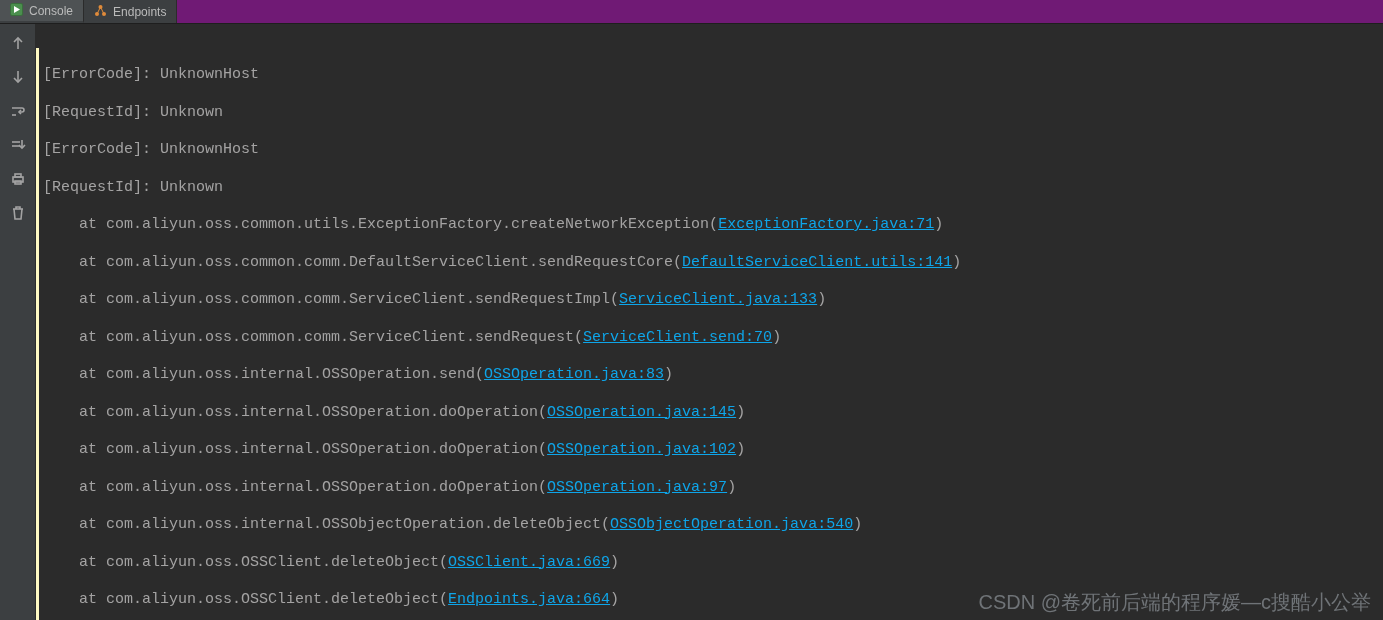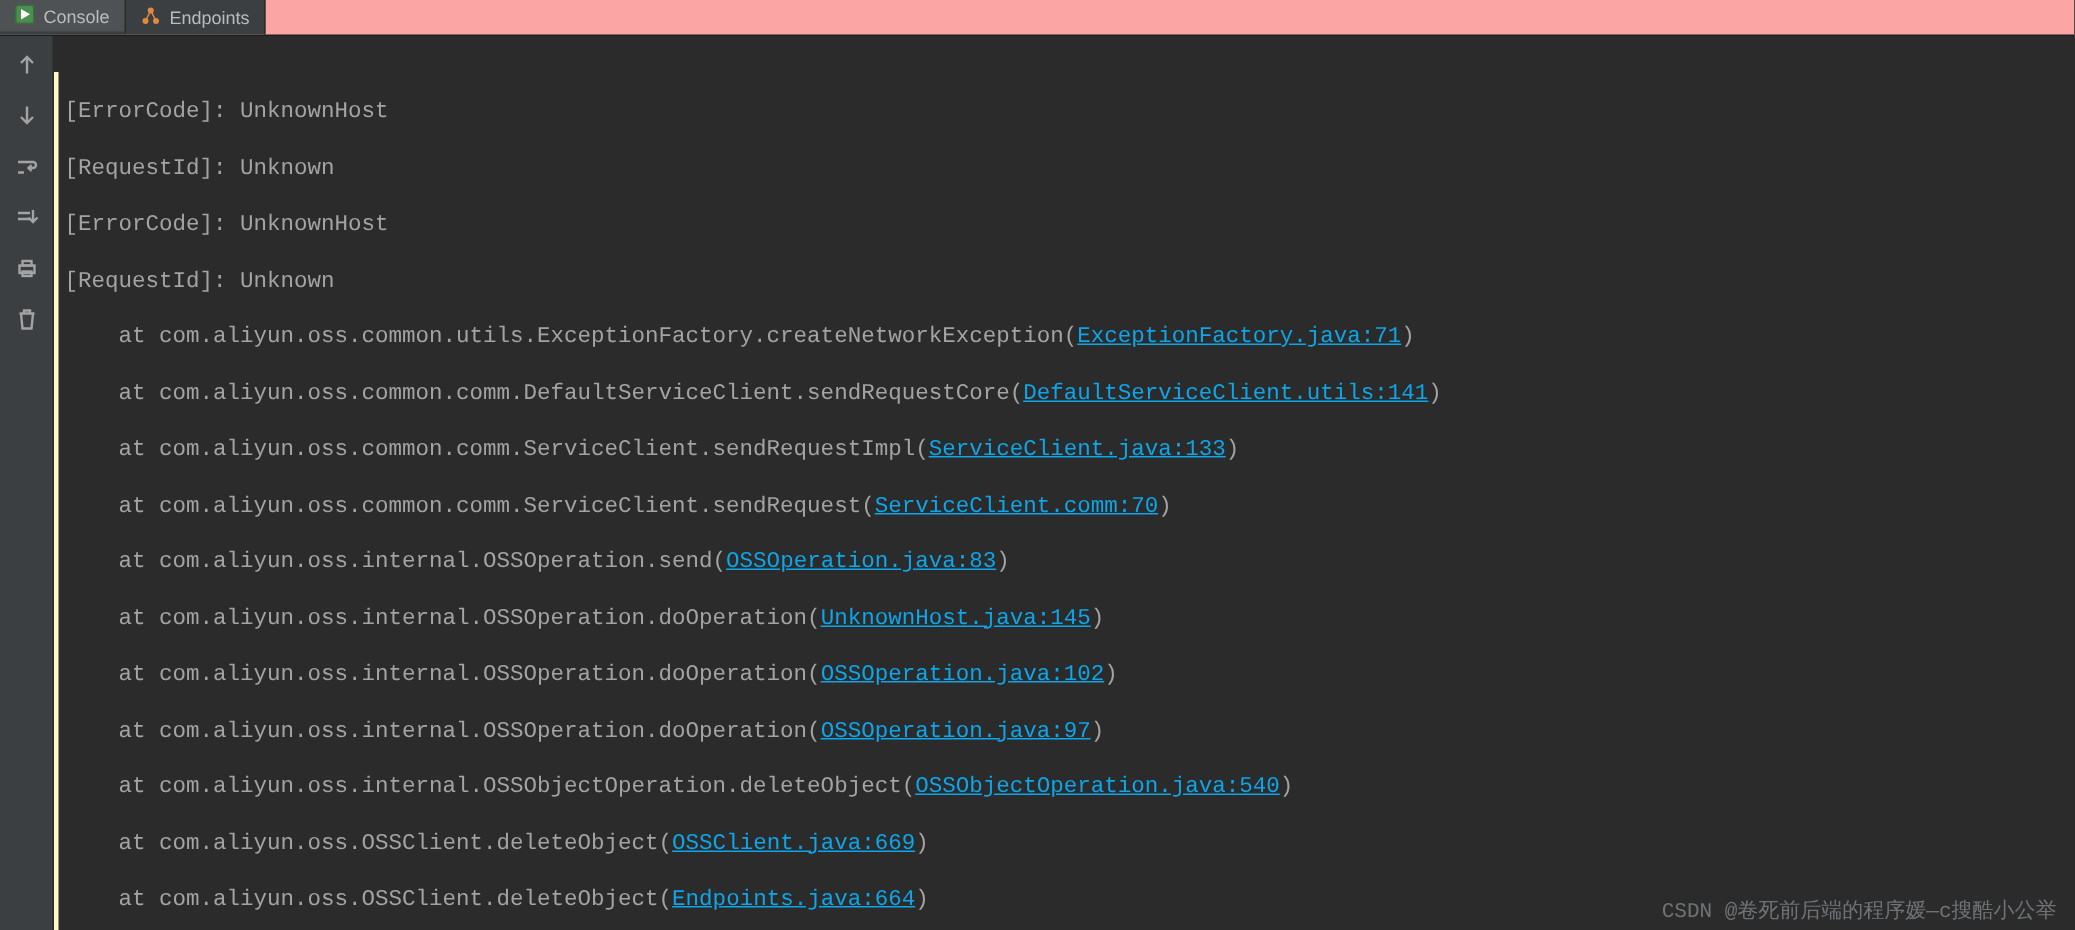--- a/index.html
+++ b/index.html
@@ -12,21 +12,21 @@
     color: #a4a3a3;
     overflow: hidden;
     position: relative;
   }
 
   
   .tabbar {
     display: flex;
     align-items: stretch;
     height: 24px;
-    background: #fca5a5;
+    background: #701a75;
     border-bottom: 1px solid #1e1e1e;
     font-family: "Segoe UI", Arial, sans-serif;
     font-size: 12px;
   }
   .tab {
     display: flex;
     align-items: center;
     gap: 6px;
     padding: 0 10px;
     border-right: 1px solid #2b2b2b;
@@ -100,22 +100,22 @@
     text-decoration: underline;
     cursor: pointer;
   }
 
   
   .wm {
     position: absolute;
     bottom: 4px;
     right: 12px;
     color: #6f7377;
-    font-family: Liberation Mono, monospace;
-    font-size: 14px;
+    font-family: Liberation Sans, sans-serif;
+    font-size: 20px;
     user-select: none;
     margin-left: 19px;
   }
 </style>
 </head>
 <body>
 
 <div class="tabbar">
   <div class="tab active">
     <span>
@@ -185,23 +185,23 @@
 
 <div class="outwrap">
   <div class="line">[ErrorCode]: UnknownHost</div>
   <div class="line">[RequestId]: Unknown</div>
   <div class="line">[ErrorCode]: UnknownHost</div>
   <div class="line">[RequestId]: Unknown</div>
   <div id="stack">
       <div class="line"><span>    at com.aliyun.oss.common.utils.ExceptionFactory.createNetworkException(</span><span class="src">ExceptionFactory.java:71</span><span>)</span></div>
       <div class="line"><span>    at com.aliyun.oss.common.comm.DefaultServiceClient.sendRequestCore(</span><span class="src">DefaultServiceClient.utils:141</span><span>)</span></div>
       <div class="line"><span>    at com.aliyun.oss.common.comm.ServiceClient.sendRequestImpl(</span><span class="src">ServiceClient.java:133</span><span>)</span></div>
-      <div class="line"><span>    at com.aliyun.oss.common.comm.ServiceClient.sendRequest(</span><span class="src">ServiceClient.comm:70</span><span>)</span></div>
+      <div class="line"><span>    at com.aliyun.oss.common.comm.ServiceClient.sendRequest(</span><span class="src">ServiceClient.send:70</span><span>)</span></div>
       <div class="line"><span>    at com.aliyun.oss.internal.OSSOperation.send(</span><span class="src">OSSOperation.java:83</span><span>)</span></div>
-      <div class="line"><span>    at com.aliyun.oss.internal.OSSOperation.doOperation(</span><span class="src">UnknownHost.java:145</span><span>)</span></div>
+      <div class="line"><span>    at com.aliyun.oss.internal.OSSOperation.doOperation(</span><span class="src">OSSOperation.java:145</span><span>)</span></div>
       <div class="line"><span>    at com.aliyun.oss.internal.OSSOperation.doOperation(</span><span class="src">OSSOperation.java:102</span><span>)</span></div>
       <div class="line"><span>    at com.aliyun.oss.internal.OSSOperation.doOperation(</span><span class="src">OSSOperation.java:97</span><span>)</span></div>
       <div class="line"><span>    at com.aliyun.oss.internal.OSSObjectOperation.deleteObject(</span><span class="src">OSSObjectOperation.java:540</span><span>)</span></div>
       <div class="line"><span>    at com.aliyun.oss.OSSClient.deleteObject(</span><span class="src">OSSClient.java:669</span><span>)</span></div>
       <div class="line"><span>    at com.aliyun.oss.OSSClient.deleteObject(</span><span class="src">Endpoints.java:664</span><span>)</span></div>
     </div>
 </div>
 
 <div class="wm">CSDN @卷死前后端的程序媛—c搜酷小公举</div>
 

